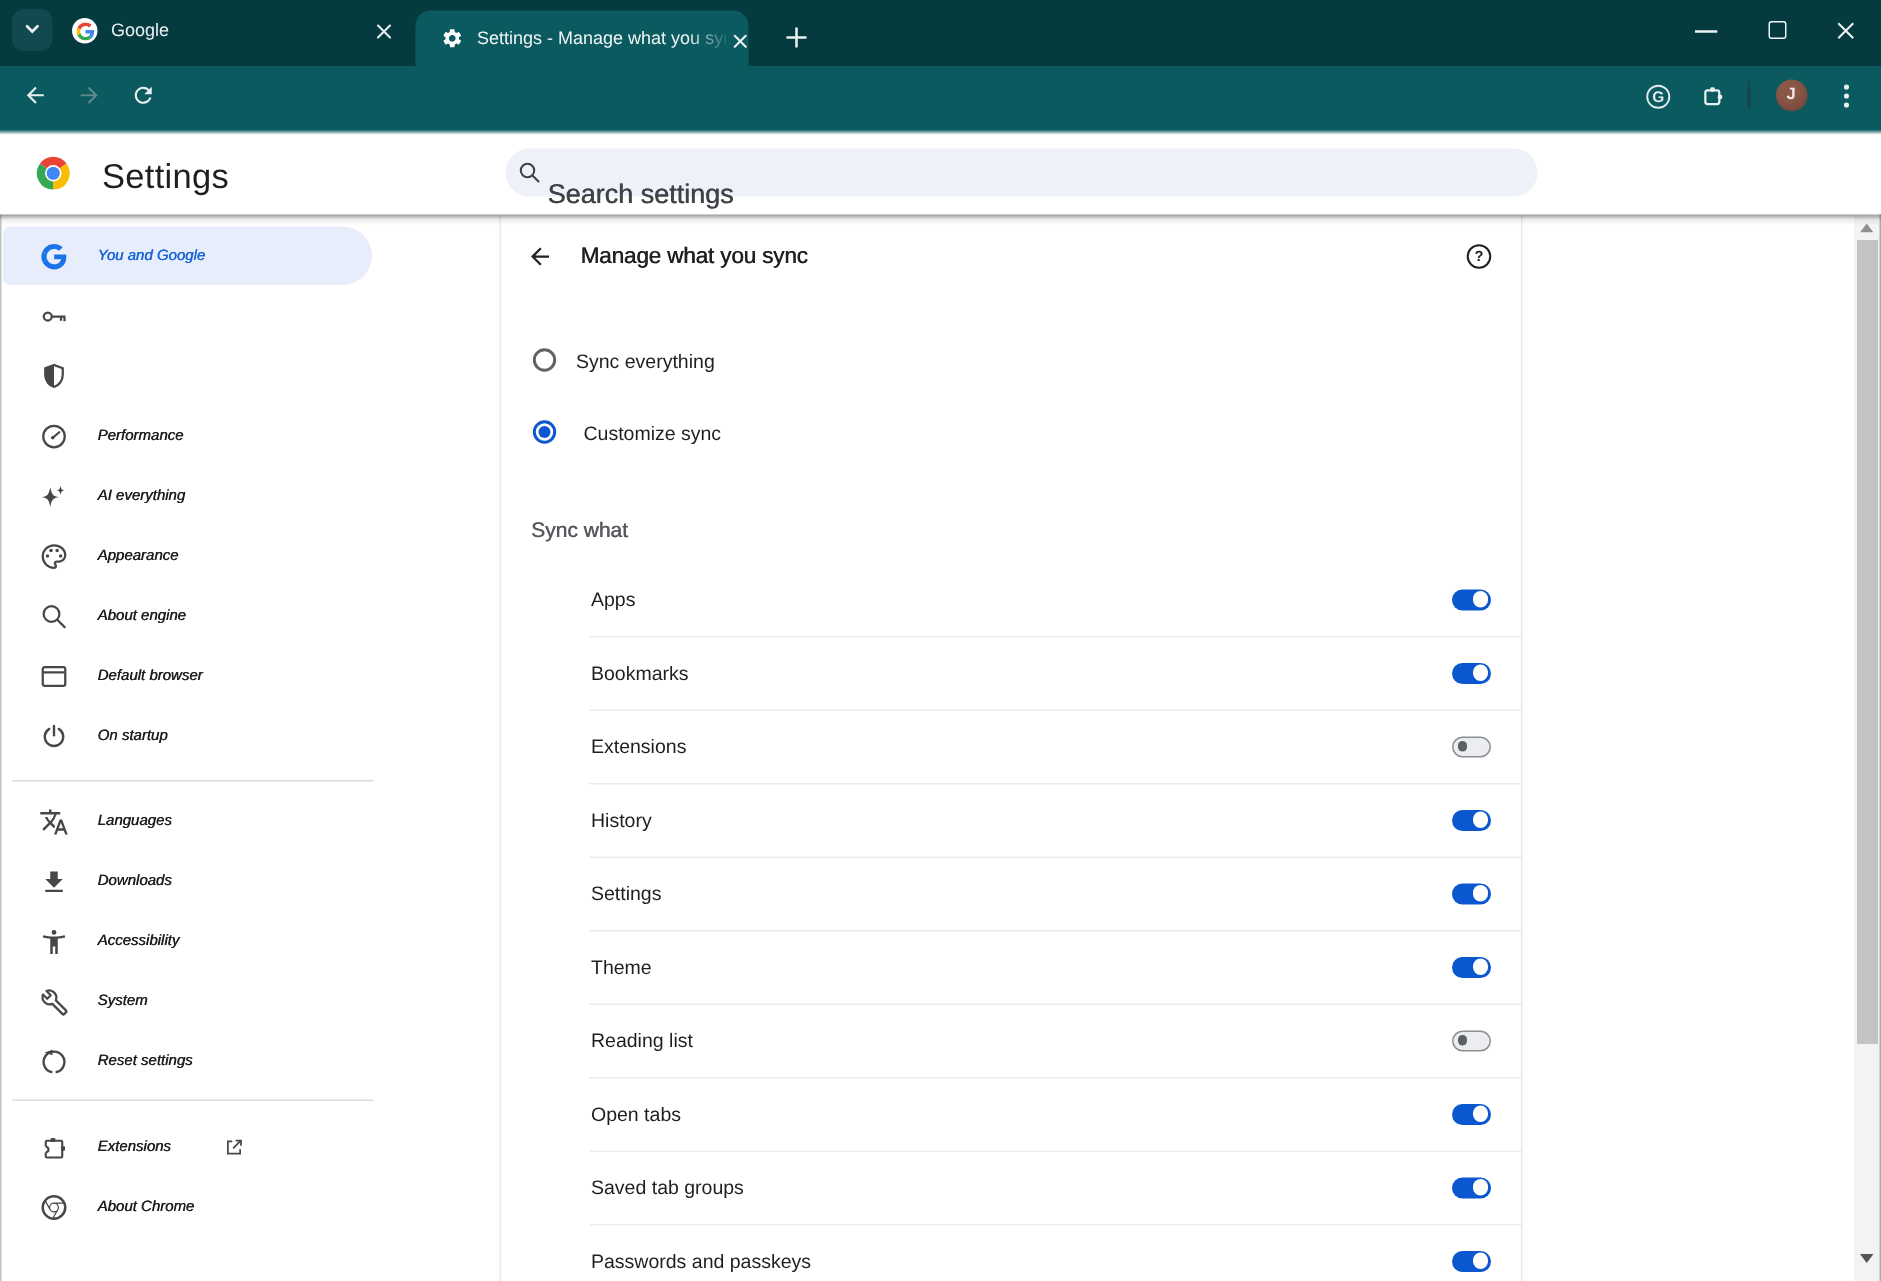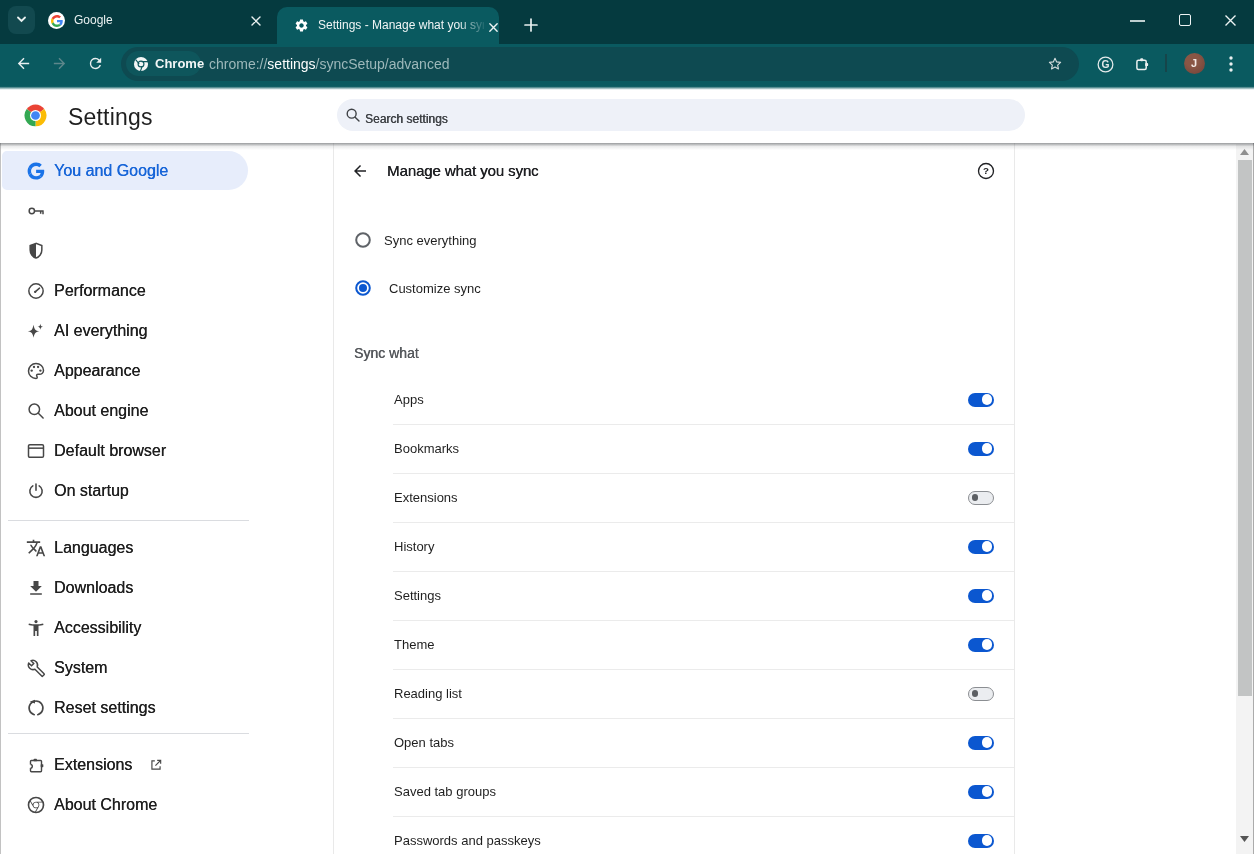--- a/index.html
+++ b/index.html
@@ -23,29 +23,29 @@
   #omnibox { left:121px; top:2.5px; width:958px; height:34px; border-radius:17px; background:#0e4a51; }
   #chip { left:5px; top:4.5px; width:75px; height:25px; border-radius:13px; background:#0e565c; color:#fff; }
   #chip span { position:absolute; left:29px; top:0; line-height:25px; font-size:13px; font-weight:bold; color:#f3f6f6; }
   #url { left:88px; top:0; height:34px; line-height:34px; font-size:14px; color:#9db8ba; white-space:nowrap; }
   #url b { color:#fdfefe; font-weight:normal; }
 
   
   #header { left:0; top:90px; width:1254px; height:53px; background:#fff; }
   #stitle { left:68px; top:0px; height:53px; line-height:55px; font-size:23px; color:#1f1f1f; letter-spacing:0.2px;}
   #searchbox { left:337px; top:9px; width:688px; height:32px; border-radius:16px; background:#eef1f8; }
-  #searchbox span { position:absolute; left:28px; top:4px; line-height:32px; font-size:12px; color:#3f4246; text-shadow:0.35px 0 0 currentColor; }
+  #searchbox span { position:absolute; left:28px; top:14px; line-height:32px; font-size:18px; color:#3f4246; text-shadow:0.35px 0 0 currentColor; }
   #topshadow { z-index:5; left:0; top:143px; width:1254px; height:7px;
      background:linear-gradient(rgba(70,74,78,0.55), rgba(120,124,128,0.14) 50%, rgba(255,255,255,0)); }
 
   
   #navpill { left:2px; top:151px; width:246px; height:39px; border-radius:5px 20px 20px 5px; background:#e7edfb; }
   .nav { left:0; width:250px; height:40px; }
   .nav .ic { position:absolute; left:26px; top:10px; width:20px; height:20px; }
-  .nav .tx { position:absolute; left:54px; top:0; line-height:40px; font-size:16px; color:#1f1f1f; white-space:nowrap; text-shadow:0.3px 0 0 currentColor; }
+  .nav .tx { position:absolute; left:65px; top:0; line-height:40px; font-size:10px; color:#1f1f1f; white-space:nowrap; text-shadow:0.3px 0 0 currentColor;font-style:italic; }
   .nav.sel .tx { color:#1765d8; }
   .navsep { left:8px; width:241px; height:1px; background:#dadce0; }
 
   
   #cardl { left:333px; top:143px; width:1px; height:711px; background:#e9e9e9; }
   #cardr { left:1014px; top:143px; width:1px; height:711px; background:#e9e9e9; }
   .ctitle { left:387px; top:157px; height:28px; line-height:28px; font-size:15px; font-weight:normal; color:#202124; letter-spacing:0.1px; text-shadow:0.35px 0 0 #202124; letter-spacing:-0.1px; }
   .rlabel { font-size:13px; color:#1f1f1f; }
   .sep { left:393px; width:621px; height:1px; background:#ebebeb; }
   .toggle-on { width:26px; height:14px; border-radius:7px; background:#0b57d0; }
@@ -101,36 +101,20 @@
 <div class="abs" id="toolbar">
   <svg class="abs" style="left:15px;top:11px" width="17" height="17" viewBox="0 0 24 24">
       <path fill="#e9eff0" d="M20 11H7.83l5.59-5.59L12 4l-8 8 8 8 1.41-1.41L7.83 13H20v-2z"></path>
     </svg>
   <svg class="abs" style="left:51px;top:11px" width="17" height="17" viewBox="0 0 24 24">
       <path fill="#5d878b" d="M4 13h12.17l-5.59 5.59L12 20l8-8-8-8-1.41 1.41L16.17 11H4v2z"></path>
     </svg>
   <svg class="abs" style="left:87px;top:11px" width="17" height="17" viewBox="0 0 24 24">
       <path fill="#e9eff0" d="M17.65 6.35A7.96 7.96 0 0 0 12 4a8 8 0 1 0 7.73 10h-2.08A6 6 0 1 1 12 6c1.66 0 3.14.69 4.22 1.78L13 11h7V4l-2.35 2.35z"></path>
     </svg>
-  <div class="abs" id="omnibox">
-    <div class="abs" id="chip">
-      <svg class="abs" style="left:6.5px;top:4.5px" width="16" height="16" viewBox="0 0 24 24">
-          <circle cx="12" cy="12" r="10.6" fill="#f3f6f6"></circle>
-          <g stroke="#0e565c" stroke-width="1.7" fill="none">
-            <circle cx="12" cy="12" r="4.4"></circle>
-            <path d="M13 8.4 H23 M4 5.6 L9.3 12 M13.7 15.3 L11.1 23"></path>
-          </g>
-        </svg>
-      <span>Chrome</span>
-    </div>
-    <div class="abs" id="url">chrome://<b>settings</b>/syncSetup/advanced</div>
-    <svg class="abs" style="left:926px;top:9px" width="16" height="16" viewBox="0 0 24 24">
-        <path fill="none" stroke="#d4dddd" stroke-width="1.7" stroke-linejoin="round" d="M12 3.5l2.47 5.4 5.9.67-4.38 4.02 1.18 5.83L12 16.48l-5.17 2.94 1.18-5.83-4.38-4.02 5.9-.67z"></path>
-      </svg>
-  </div>
   <svg class="abs" style="left:1096px;top:10.5px" width="19" height="19" viewBox="0 0 24 24">
       <circle cx="12" cy="12" r="9.3" fill="none" stroke="#e4eaea" stroke-width="1.6"></circle>
       <text x="12" y="16.6" font-size="13" font-family="Liberation Sans" font-weight="bold" fill="#e4eaea" text-anchor="middle">G</text>
     </svg>
   <svg class="abs" style="left:1132.5px;top:10.5px" width="18" height="18" viewBox="0 0 24 24">
       <rect x="5.2" y="7" width="12.4" height="12.2" rx="2" fill="none" stroke="#eaf0f0" stroke-width="2"></rect>
       <rect x="9.6" y="4.2" width="4" height="4" rx="1.3" fill="#eaf0f0"></rect>
       <rect x="16.2" y="10.8" width="4" height="4" rx="1.3" fill="#eaf0f0"></rect>
     </svg>
   <div class="abs" style="left:1165px;top:10px;width:1.5px;height:18px;background:#16454a"></div>

